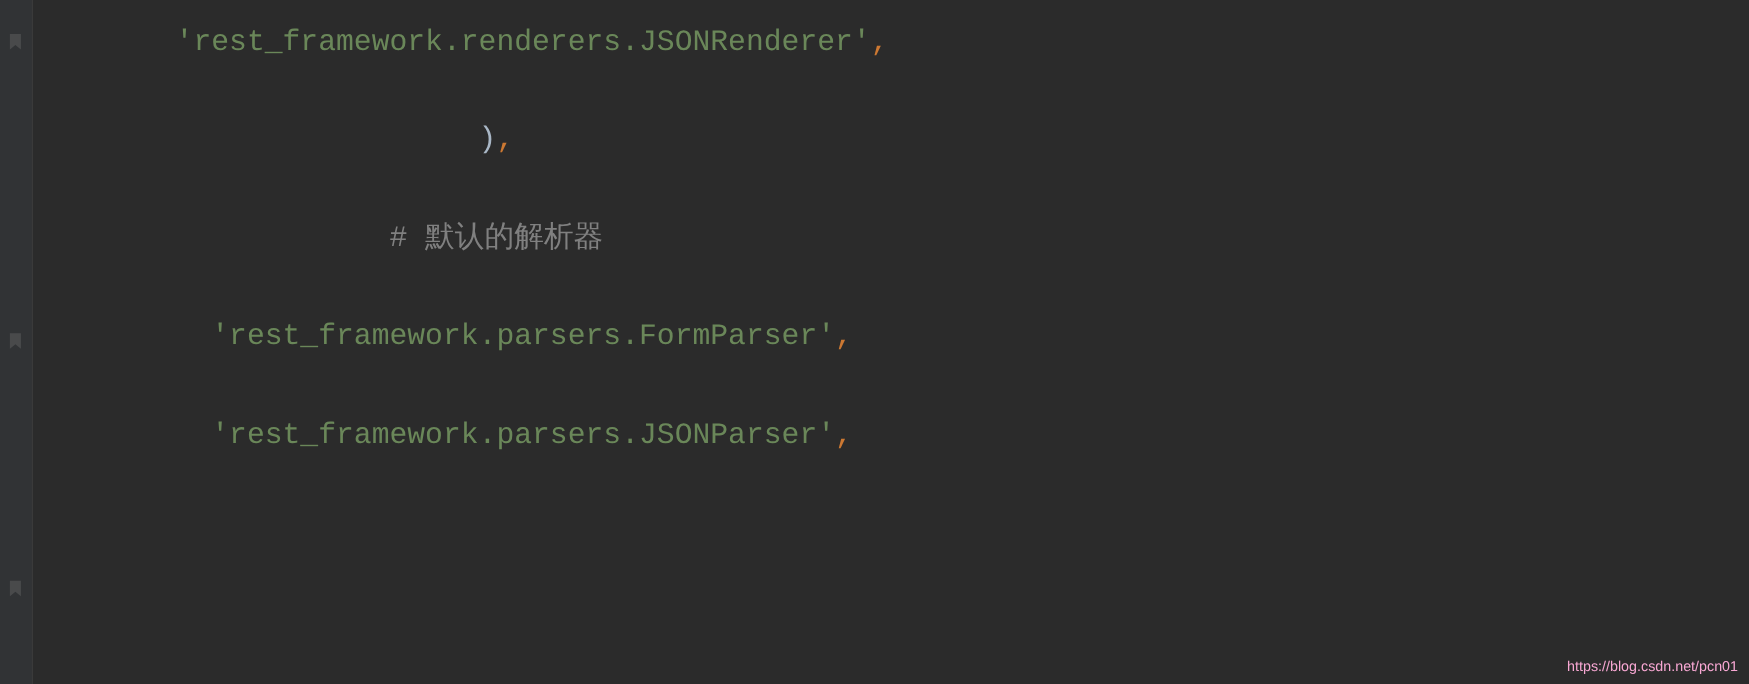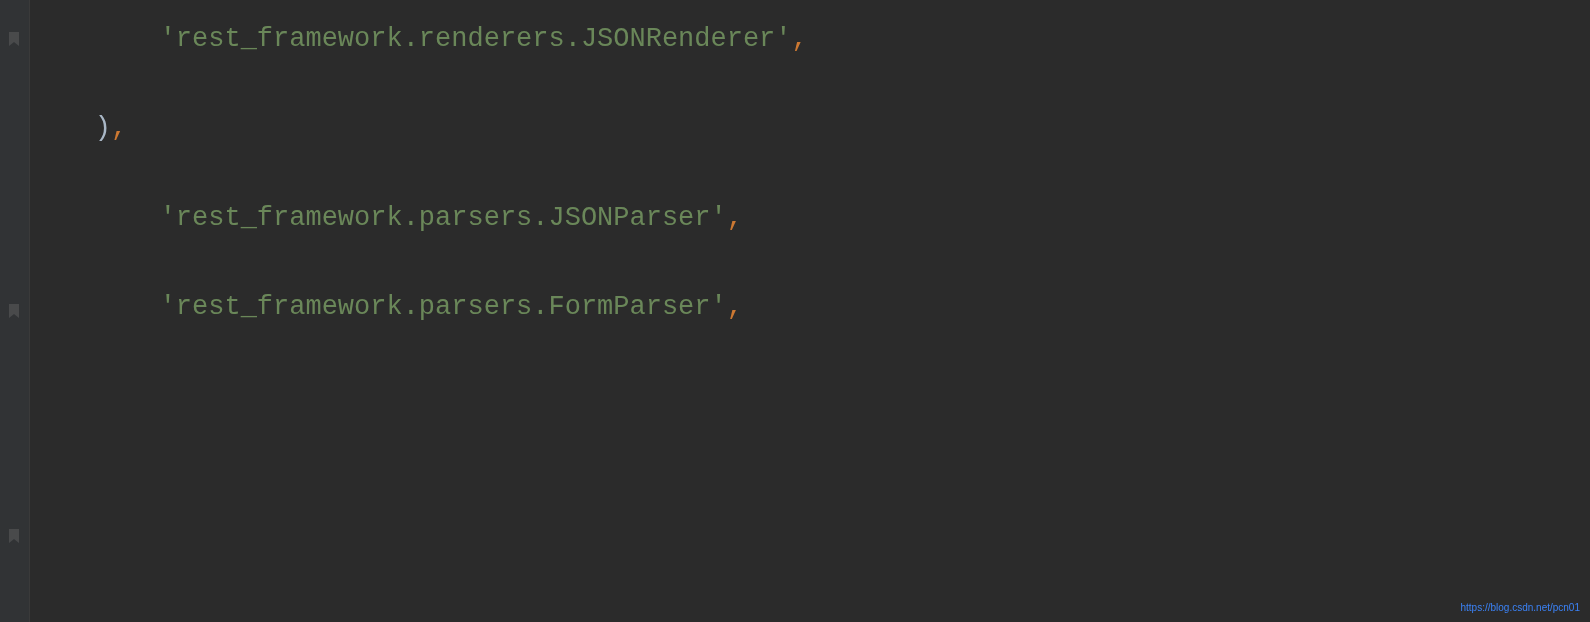--- a/index.html
+++ b/index.html
@@ -40,39 +40,40 @@
     .code-area {
       position: absolute;
       left: 30px;
       top: -28px;
       white-space: pre;
       padding-left: 0;
     }
     .line {
       display: block;
       height: 45px;
+      text-align: center;
     }
     .string {
       color: #6a8759;
     }
     .punct {
       color: #cc7832;
     }
     .paren {
       color: #a9b7c6;
     }
     .comment {
       color: #808080;
     }
     .watermark {
       position: absolute;
       bottom: 6px;
       right: 10px;
-      font-size: 10px;
-      color: #3b82f6;
+      font-size: 13px;
+      color: #f9a8d4;
       font-family: Arial, sans-serif;
     }
   </style>
 </head>
 <body>
 
 <div class="gutter">
   <div class="gutter-icon" style="top:18px;">
     <svg viewBox="0 0 16 16">
         <path d="M3 1v14l5-4 5 4V1z"></path>
@@ -86,22 +87,23 @@
   <div class="gutter-icon" style="top:515px;">
     <svg viewBox="0 0 16 16">
         <path d="M3 1v14l5-4 5 4V1z"></path>
       </svg>
   </div>
 </div>
 
 <div class="code-area">
 <span class="line"><span>        </span><span class="string">'rest_framework.renderers.JSONRenderer'</span><span class="punct">,</span></span>
 <span class="line"><span>    </span><span class="paren">)</span><span class="punct">,</span></span>
+<span class="line"><span>    </span><span class="comment"># 默认的解析器</span></span>
+<span class="line"><span>        </span><span class="string">'rest_framework.parsers.FormParser'</span><span class="punct">,</span></span>
 <span class="line"><span>        </span><span class="string">'rest_framework.parsers.JSONParser'</span><span class="punct">,</span></span>
-<span class="line"><span>        </span><span class="string">'rest_framework.parsers.FormParser'</span><span class="punct">,</span></span>
 
 
 
 
 
 
 
 </div>
 
 <div class="watermark">https://blog.csdn.net/pcn01</div>

